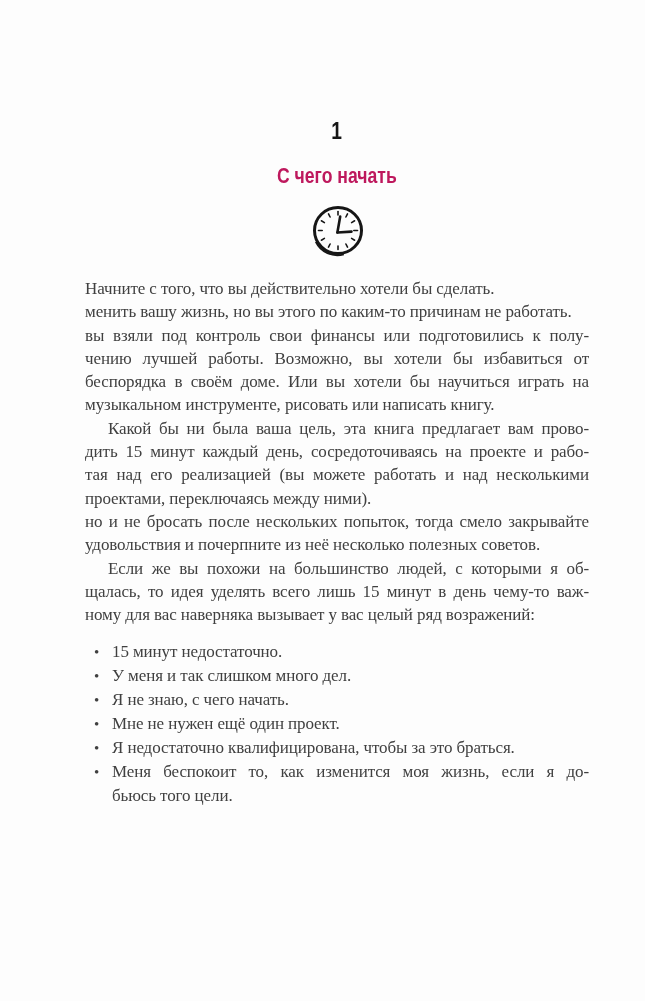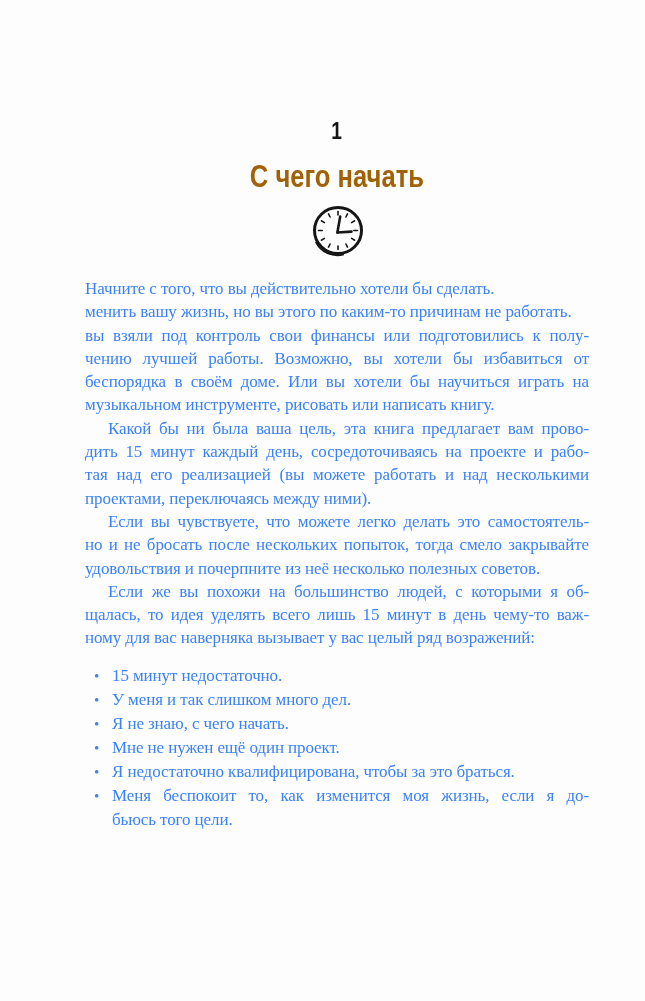--- a/index.html
+++ b/index.html
@@ -38,23 +38,23 @@
   .chapter-title .squeeze {
     display: inline-block;
     transform: scaleX(0.8);
     transform-origin: 50% 50%;
     white-space: nowrap;
   }
   .chapter-title {
     margin: 18px 0 0 0;
     font-family: "Liberation Sans", sans-serif;
     font-weight: bold;
-    font-size: 32px;
+    font-size: 22px;
     line-height: 30px;
-    color: #a16207;
+    color: #be185d;
   }
   .clock-wrap {
     margin-top: 12px;
     height: 56px;
   }
   .clock-wrap svg {
     display: inline-block;
   }
   
   .body-text {
@@ -130,42 +130,41 @@
           </g>
 
           <g stroke="#161616" stroke-width="2.6" stroke-linecap="round">
             <path d="M 29.4 29.5 L 32.2 13.5"></path>
             <path d="M 29.4 29.5 L 43.5 28.6"></path>
           </g>
         </svg>
       </div>
     </header>
 
-    <main class="body-text" style="color: #3b82f6;">
+    <main class="body-text" style="color: #404040;">
       <div id="paragraphs">
           <div class="paragraph">
             <div class="line">Начните с того, что вы действительно хотели бы сделать.</div>
           </div>
           <div class="paragraph">
             <div class="line">менить вашу жизнь, но вы этого по каким-то причинам не работать.</div>
           </div>
           <div class="paragraph">
             <div class="line jl">вы взяли под контроль свои финансы или подготовились к полу-</div>
             <div class="line jl">чению лучшей работы. Возможно, вы хотели бы избавиться от</div>
             <div class="line jl">беспорядка в своём доме. Или вы хотели бы научиться играть на</div>
             <div class="line">музыкальном инструменте, рисовать или написать книгу.</div>
           </div>
           <div class="paragraph">
             <div class="line jl ind">Какой бы ни была ваша цель, эта книга предлагает вам прово-</div>
             <div class="line jl">дить 15 минут каждый день, сосредоточиваясь на проекте и рабо-</div>
             <div class="line jl">тая над его реализацией (вы можете работать и над несколькими</div>
             <div class="line">проектами, переключаясь между ними).</div>
           </div>
           <div class="paragraph">
-            <div class="line jl ind">Если вы чувствуете, что можете легко делать это самостоятель-</div>
             <div class="line jl">но и не бросать после нескольких попыток, тогда смело закрывайте</div>
             <div class="line">удовольствия и почерпните из неё несколько полезных советов.</div>
           </div>
           <div class="paragraph">
             <div class="line jl ind">Если же вы похожи на большинство людей, с которыми я об-</div>
             <div class="line jl">щалась, то идея уделять всего лишь 15 минут в день чему-то важ-</div>
             <div class="line">ному для вас наверняка вызывает у вас целый ряд возражений:</div>
           </div>
         </div>
       <ul id="bullets" class="objections">

